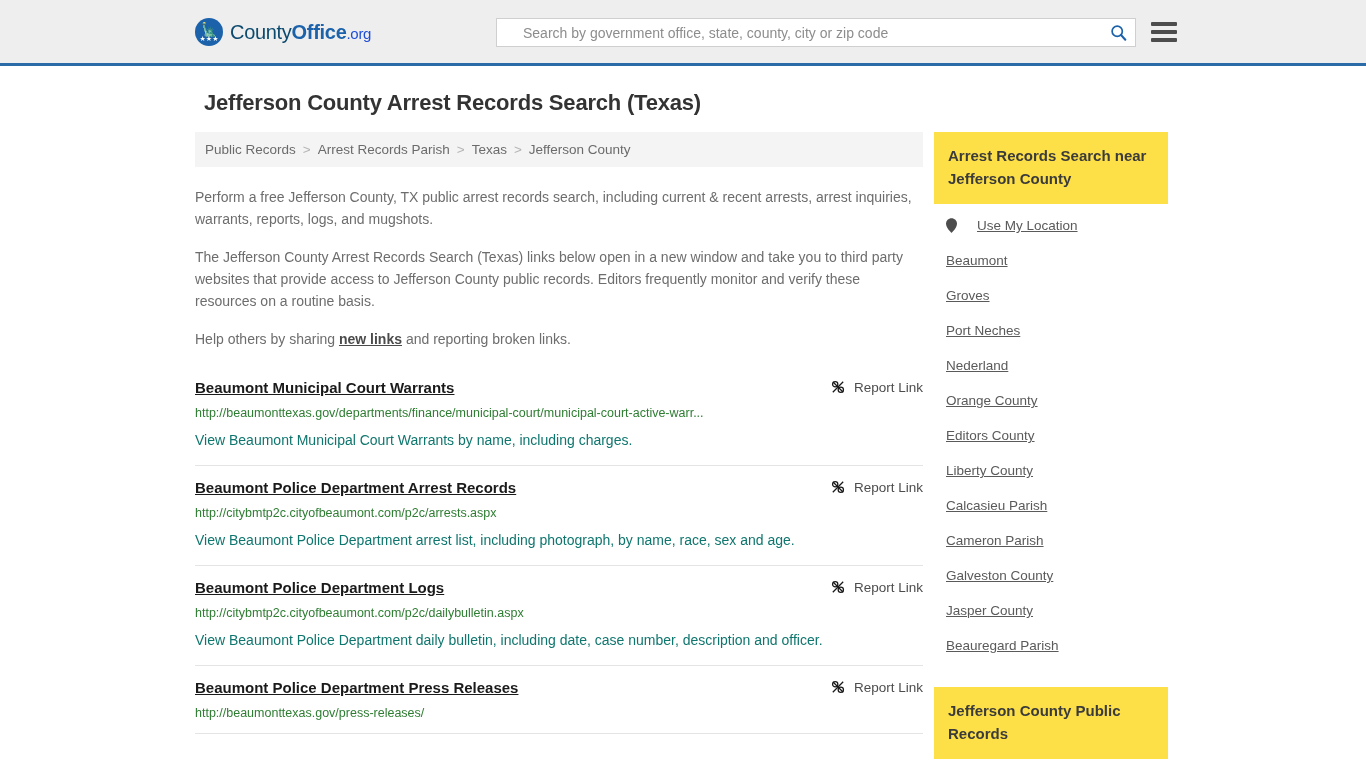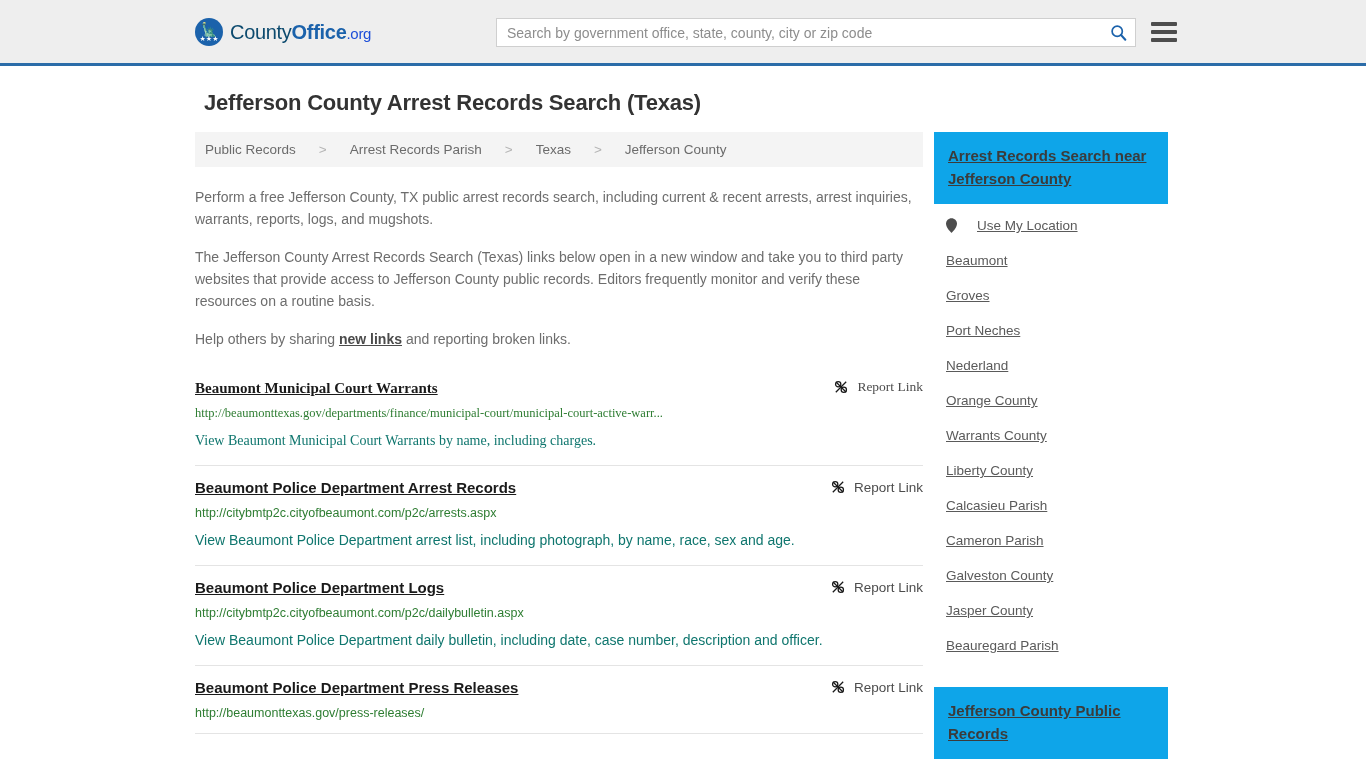--- a/index.html
+++ b/index.html
@@ -75,21 +75,21 @@
     align-items: center;
   }
   .search-input {
     flex: 1;
     border: 0;
     outline: none;
     background: transparent;
     font-family: "Liberation Sans", sans-serif;
     font-size: 14px;
     color: #0369a1;
-    padding: 0 10px;
+    padding: 0 26px;
   }
   .search-input::placeholder { color: #8d8d8d; }
   .search-btn {
     width: 34px; height: 27px;
     border: 0; background: transparent;
     cursor: pointer;
     display: flex; align-items: center; justify-content: center;
   }
   .menu-btn {
     position: absolute;
@@ -132,21 +132,21 @@
 
   
   .breadcrumb {
     background: #f4f4f4;
     padding: 10px 10px 10px 10px;
     font-size: 13.5px;
     color: #9a9a9a;
     display: flex;
     align-items: center;
     flex-wrap: wrap;
-    gap: 16px;
+    gap: 0;
   }
   .breadcrumb a {
     color: #6b6b6b;
     text-decoration: none;
     cursor: pointer;
   }
   .breadcrumb .sep { margin: 0 7px; color: #b4b4b4; }
 
   
   .intro p {
@@ -163,21 +163,21 @@
     cursor: pointer;
   }
 
   
   .results { margin-top: 20px; }
   .result {
     border-top: 1px solid #e4e4e4;
     padding: 12px 0 12px 0;
     position: relative;
   }
-  .result:first-child { border-top: 0; padding-top: 8px; font-family: Liberation Serif, serif; }
+  .result:first-child { border-top: 0; padding-top: 8px; }
   .result-head {
     display: flex;
     align-items: flex-start;
     justify-content: space-between;
   }
   .result-title {
     font-size: 15px;
     font-weight: bold;
     color: #1a1a1a;
     text-decoration: underline;
@@ -205,27 +205,26 @@
   }
   .result-desc {
     font-size: 14px;
     color: #0f766e;
     margin-top: 7px;
     line-height: 25px;
   }
 
   
   .side-panel-head {
-    background: #0ea5e9;
+    background: #fde047;
     padding: 12px 14px 14px 14px;
     font-size: 15px;
     font-weight: bold;
     color: #3b3b3b;
     line-height: 23px;
-    text-decoration: underline;
   }
   .side-links { margin-top: 4px; }
   .side-link-row {
     padding: 10px 0 10px 12px;
     display: flex;
     align-items: center;
     gap: 20px;
   }
   .side-link-row a {
     font-size: 13.5px;
@@ -386,21 +385,21 @@
         <div class="side-link-row">
           <a>Port Neches</a>
         </div>
         <div class="side-link-row">
           <a>Nederland</a>
         </div>
         <div class="side-link-row">
           <a>Orange County</a>
         </div>
         <div class="side-link-row">
-          <a>Warrants County</a>
+          <a>Editors County</a>
         </div>
         <div class="side-link-row">
           <a>Liberty County</a>
         </div>
         <div class="side-link-row">
           <a>Calcasieu Parish</a>
         </div>
         <div class="side-link-row">
           <a>Cameron Parish</a>
         </div>

